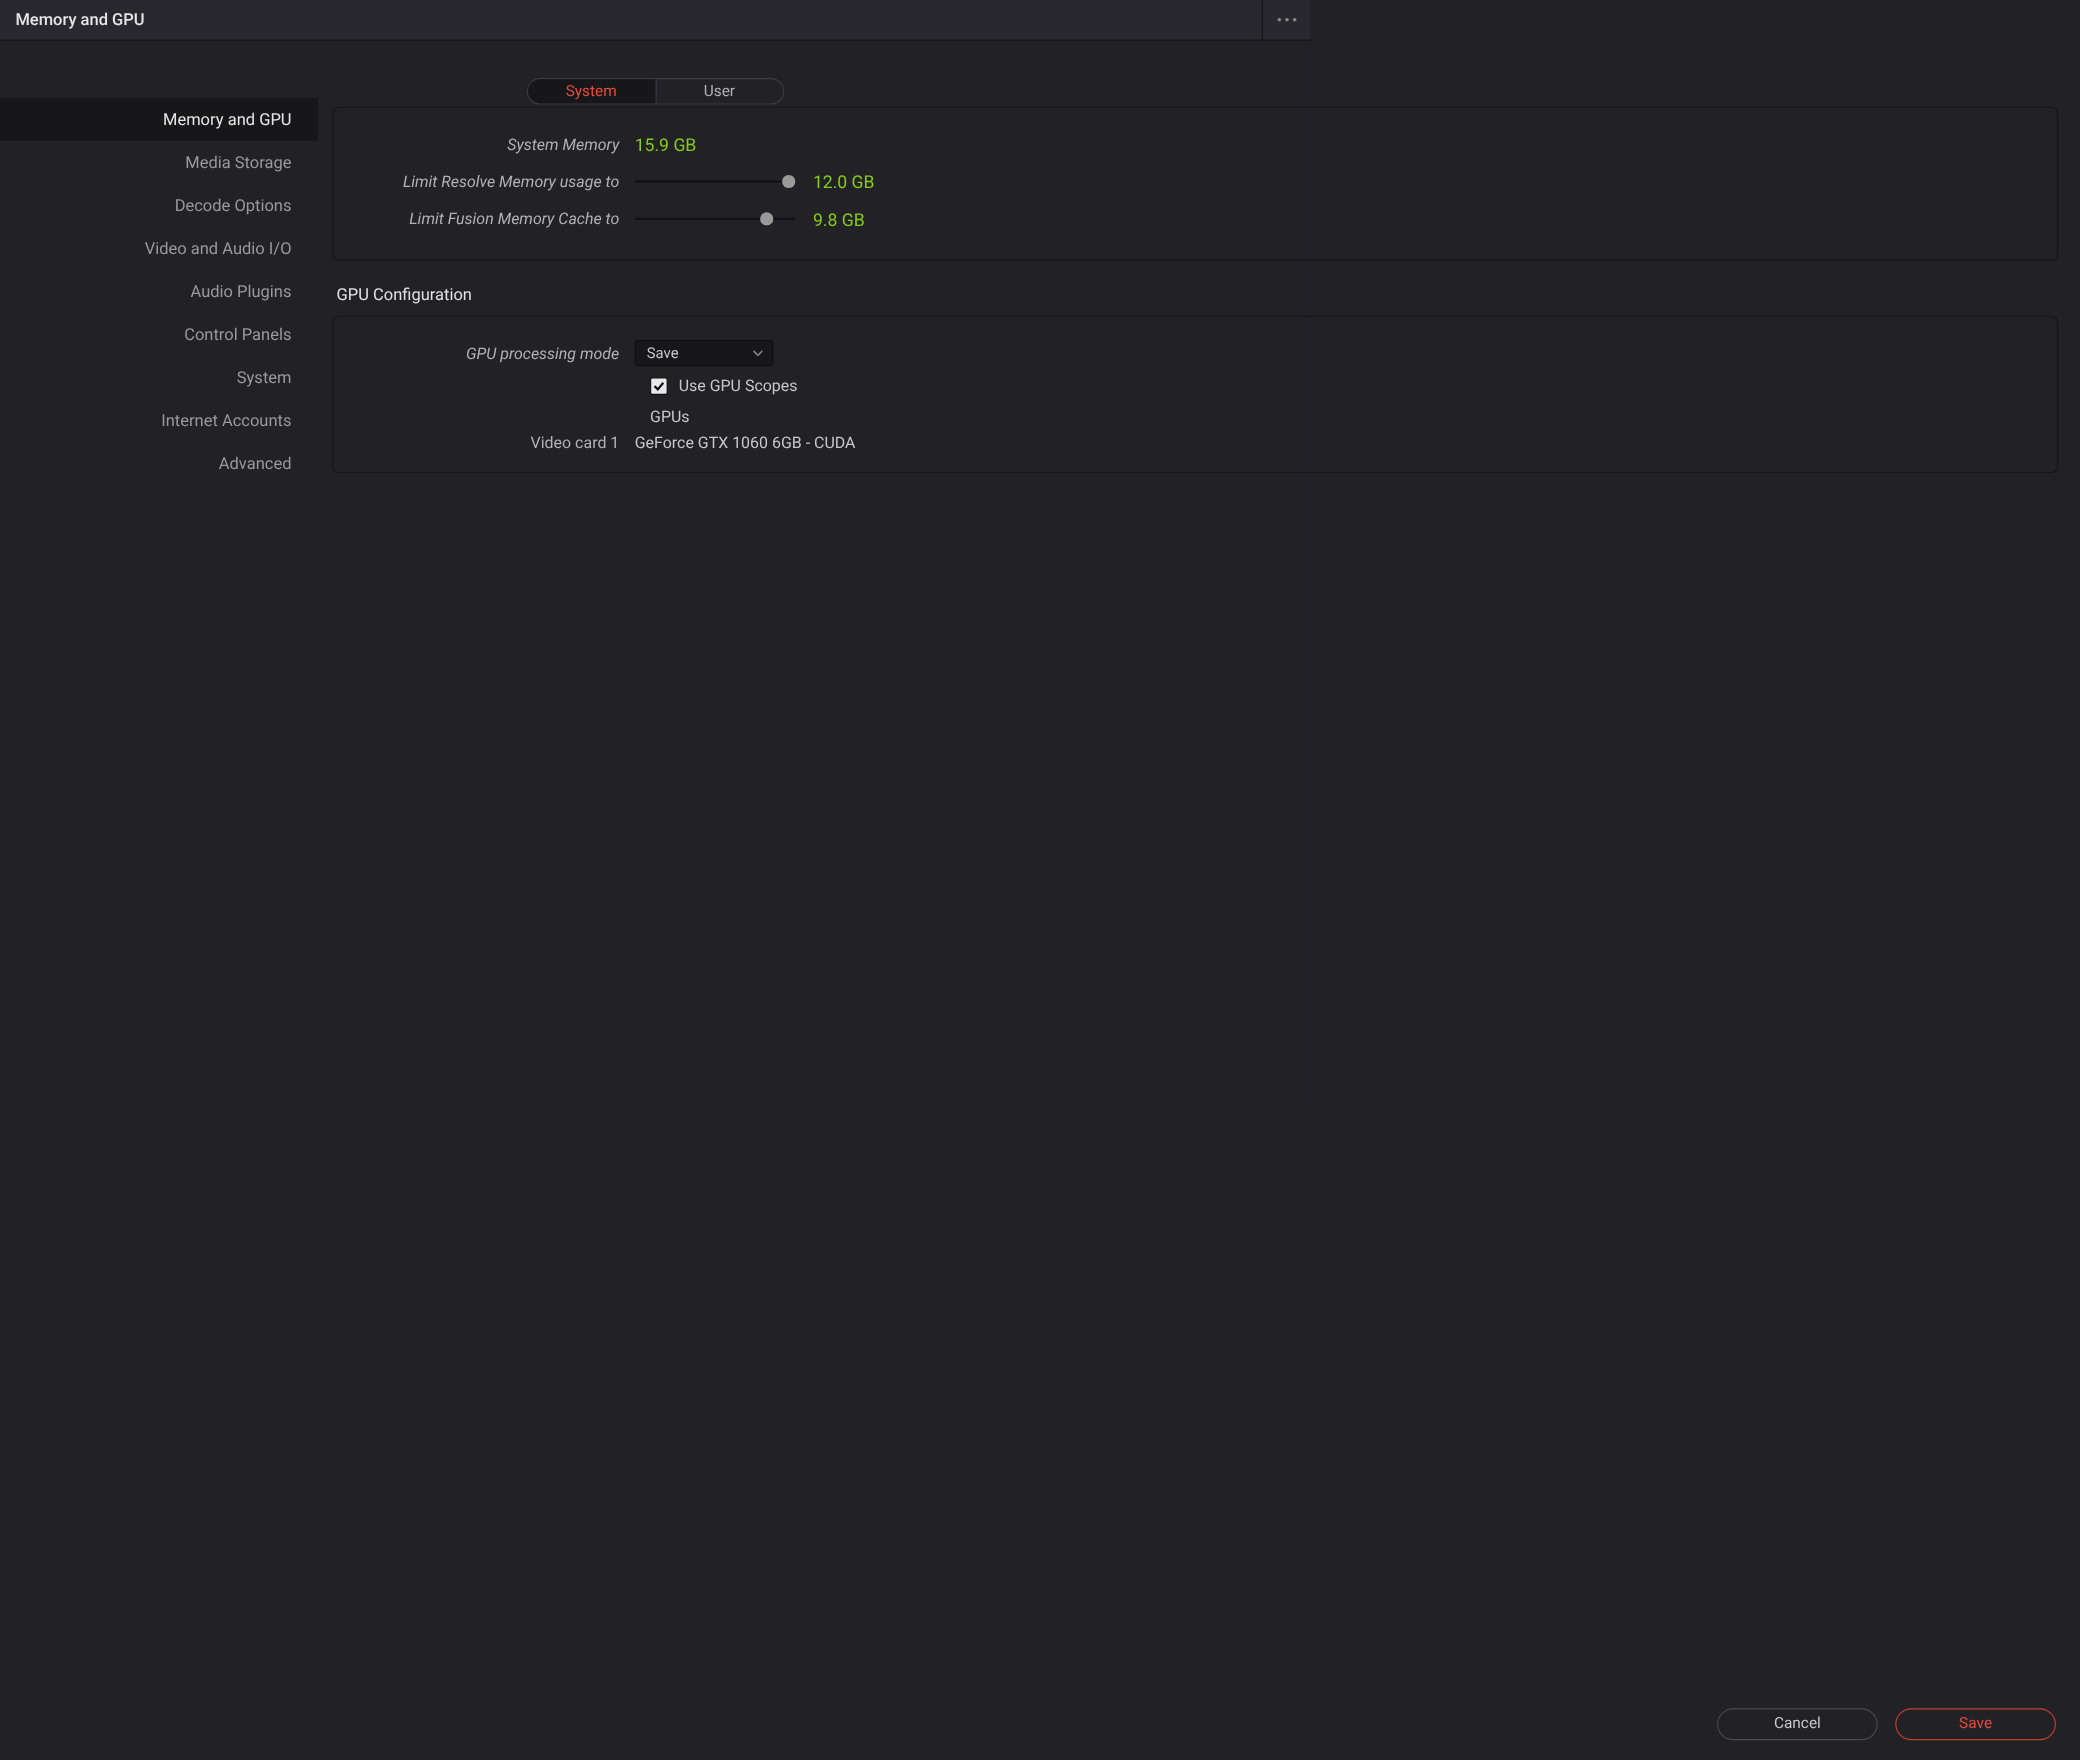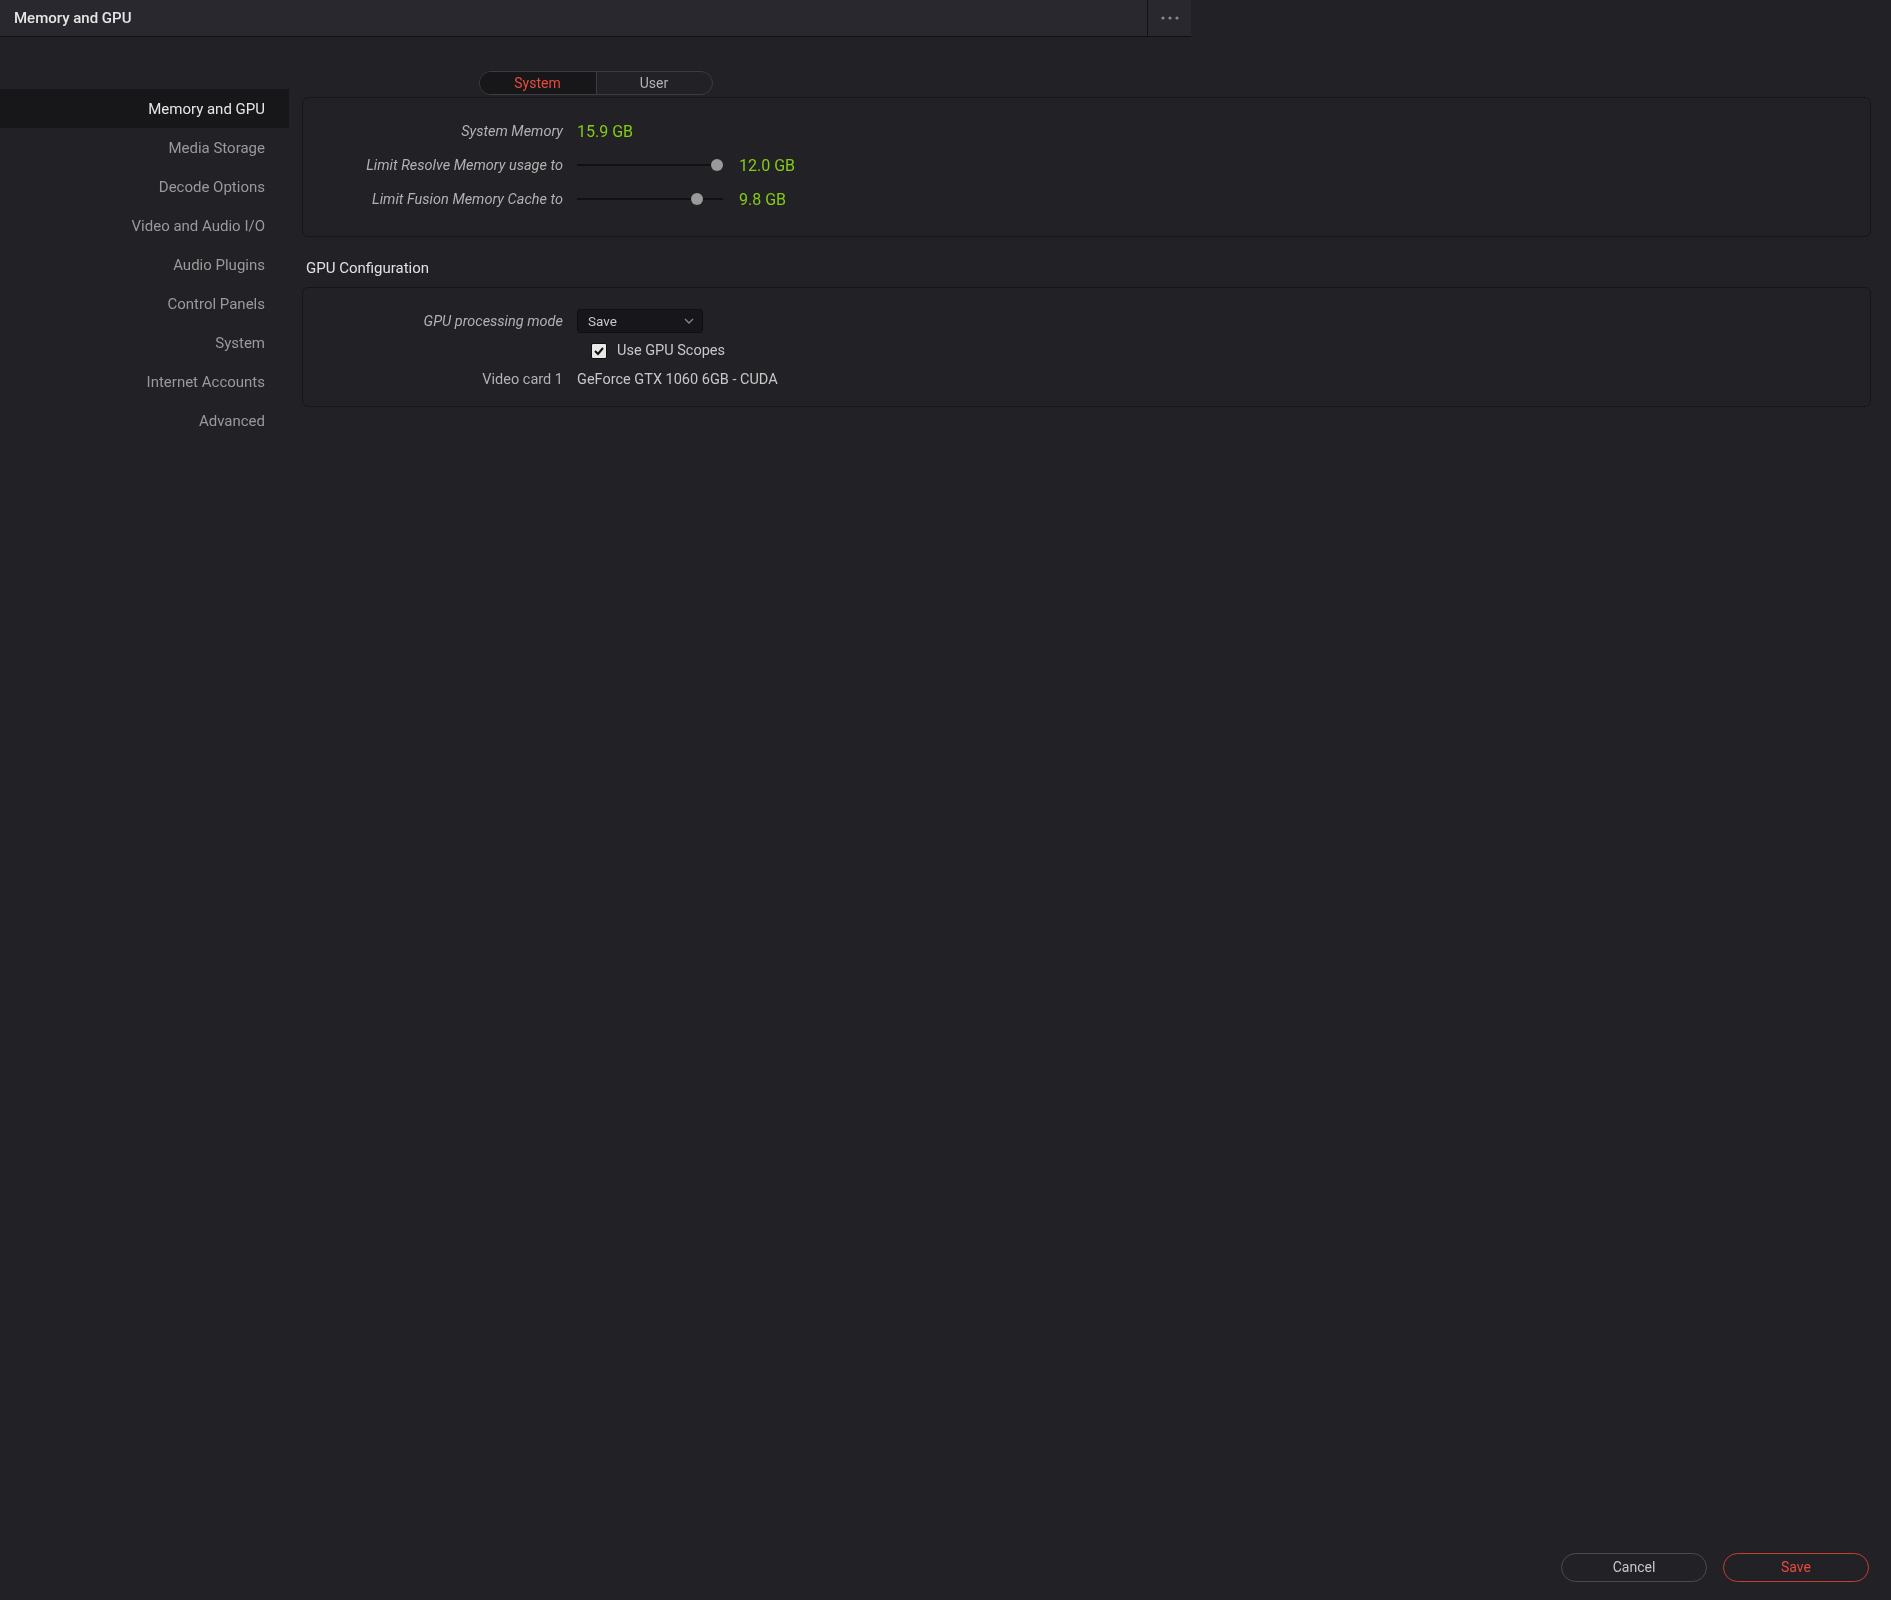--- a/index.html
+++ b/index.html
@@ -332,20 +332,21 @@
       </div>
       <div class="cb-row">
         <span class="checkbox">
           <svg width="12" height="12" viewBox="0 0 12 12">
             <path d="M2 6 L5 9 L10 3" stroke="#111" stroke-width="2" fill="none"></path>
           </svg>
         </span>
         <span class="cb-label">Use GPU Scopes</span>
       </div>
       <div class="gpu-block">
+        <div class="gpus-title">GPUs</div>
         <div class="gpu-row">
           <div class="card-label">Video card 1</div>
           <div class="card-name">GeForce GTX 1060 6GB - CUDA</div>
         </div>
       </div>
     </div>
 
   </div>
 </div>
 

